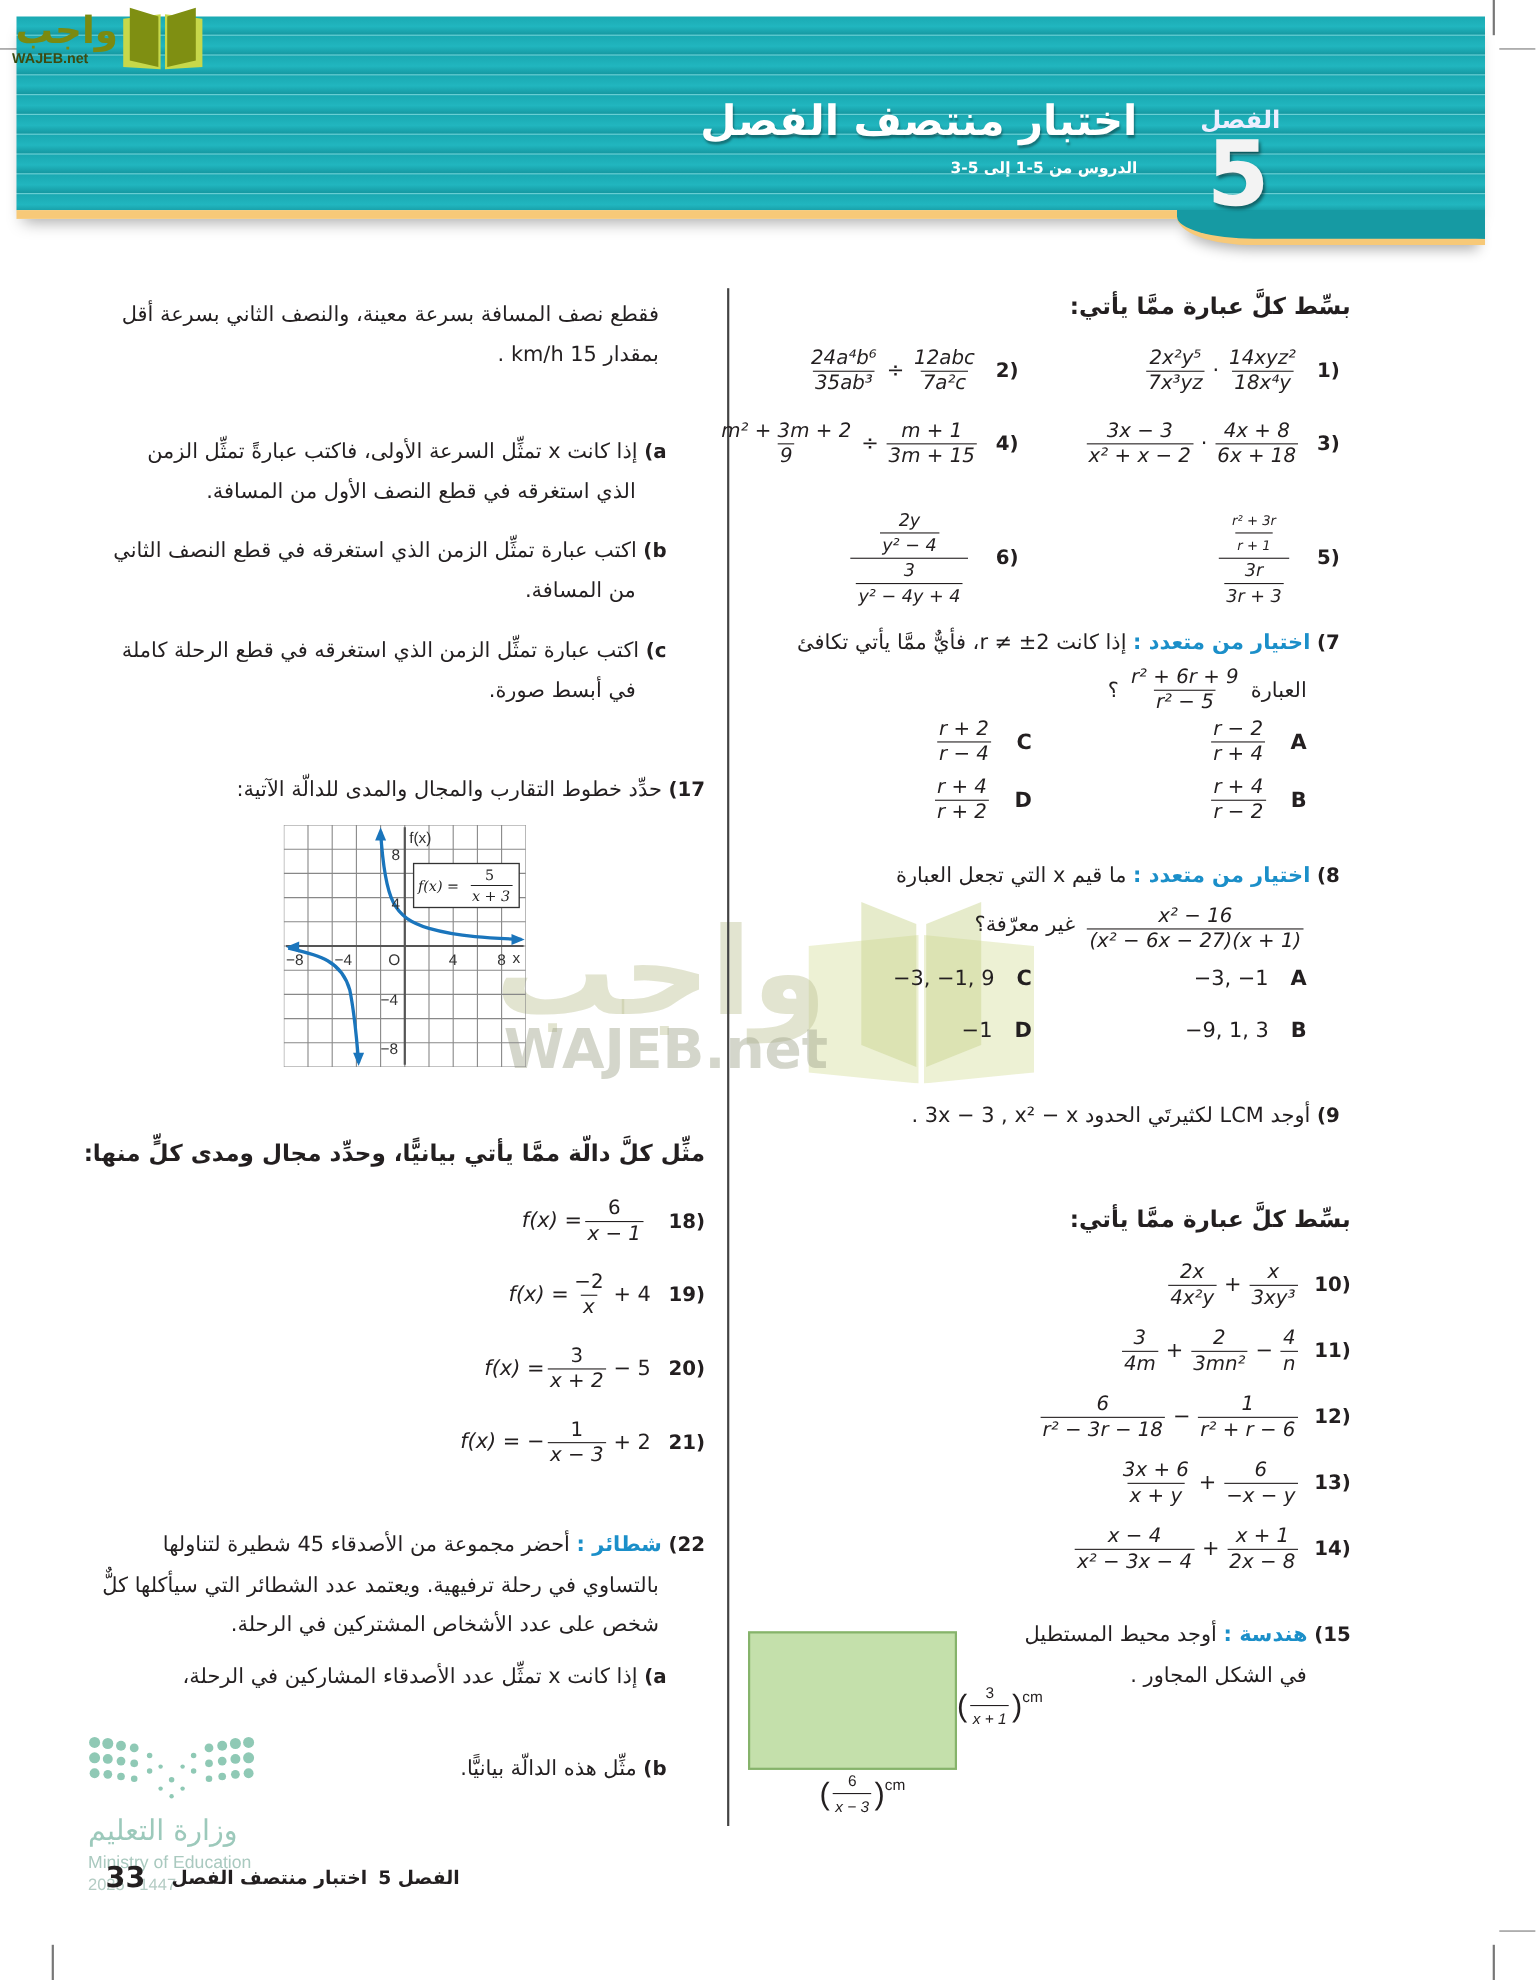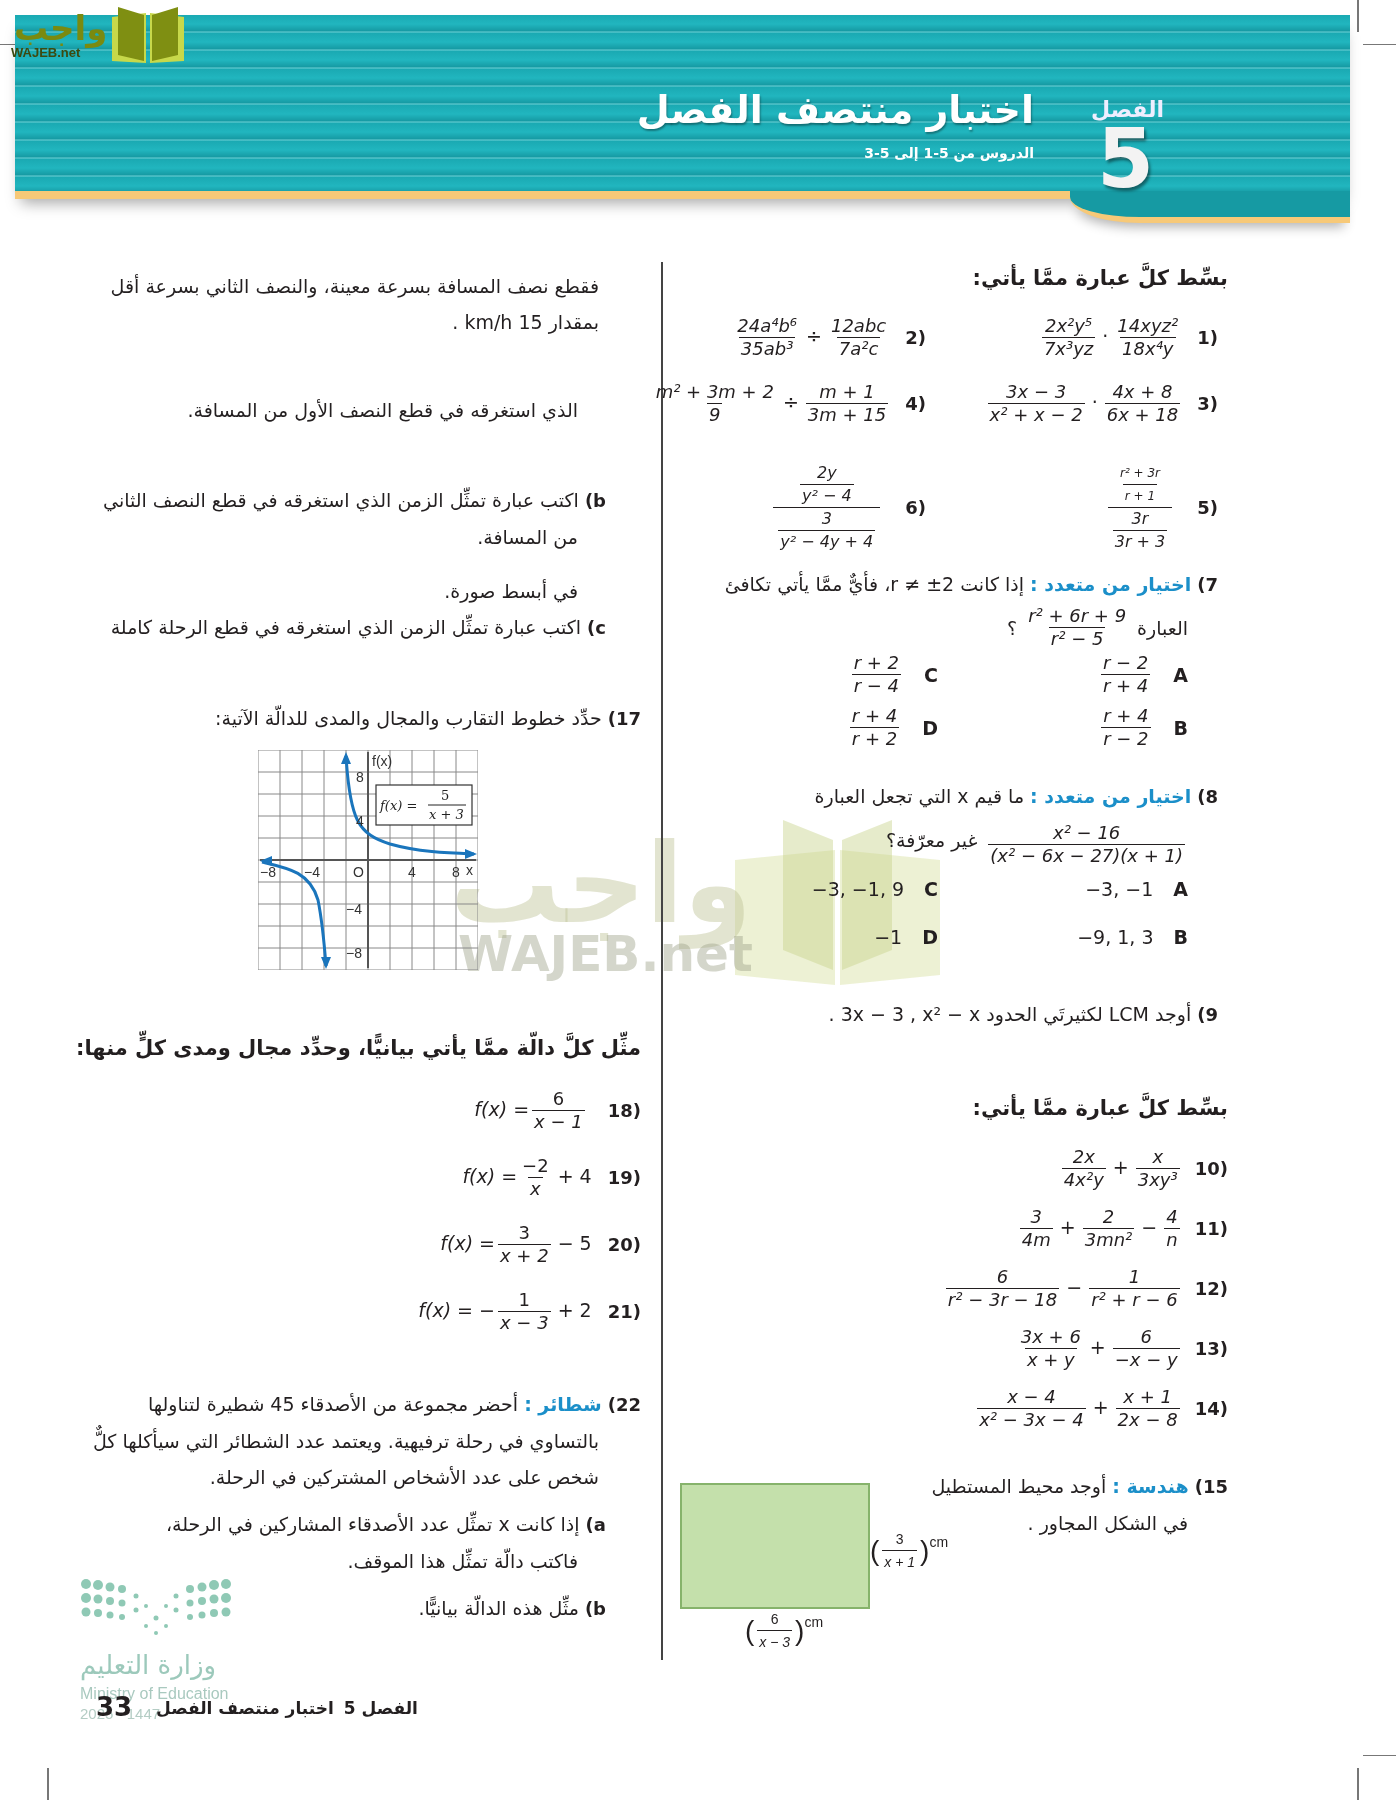--- a/index.html
+++ b/index.html
@@ -324,29 +324,30 @@
     </span>
     <span style="font-size:28px;font-weight:200">)</span>
     <span style="align-self:flex-start;margin-top:6px">cm</span>
 </div>
 
 <div class="abs ar t" style="right:755px;top:268px;width:540px">
   <div style="padding-right:42px">فقطع نصف المسافة بسرعة معينة، والنصف الثاني بسرعة أقل</div>
   <div style="padding-right:42px">بمقدار 15 km/h .</div>
 </div>
 <div class="abs ar t" style="right:790px;top:392px;width:490px">
+  <div><span class="num">a)</span> <span>إذا كانت x تمثِّل السرعة الأولى، فاكتب عبارةً تمثِّل الزمن</span></div>
   <div style="padding-right:28px">الذي استغرقه في قطع النصف الأول من المسافة.</div>
 </div>
 <div class="abs ar t" style="right:790px;top:482px;width:510px">
   <div><span class="num">b)</span> <span>اكتب عبارة تمثِّل الزمن الذي استغرقه في قطع النصف الثاني</span></div>
   <div style="padding-right:28px">من المسافة.</div>
 </div>
 <div class="abs ar t" style="right:790px;top:573px;width:510px">
+  <div><span class="num">c)</span> <span>اكتب عبارة تمثِّل الزمن الذي استغرقه في قطع الرحلة كاملة</span></div>
   <div style="padding-right:28px">في أبسط صورة.</div>
-  <div><span class="num">c)</span> <span>اكتب عبارة تمثِّل الزمن الذي استغرقه في قطع الرحلة كاملة</span></div>
 </div>
 
 <div class="abs ar t" style="right:755px;top:700px">
   <span class="num">17)</span> <span>حدِّد خطوط التقارب والمجال والمدى للدالّة الآتية:</span>
 </div>
 <svg class="graph" viewBox="0 0 220 220">
   <g stroke="#888" stroke-width="1">
     <line x1="0" y1="0" x2="0" y2="220"></line>
       <line x1="22" y1="0" x2="22" y2="220"></line>
       <line x1="44" y1="0" x2="44" y2="220"></line>
@@ -433,21 +434,20 @@
       </span><span class="op">+ 2</span></span>
 </div>
 
 <div class="abs ar t" style="right:755px;top:1386px;width:560px">
   <div><span class="num">22)</span> <span class="kw">شطائر :</span> <span>أحضر مجموعة من الأصدقاء 45 شطيرة لتناولها</span></div>
   <div style="padding-right:42px">بالتساوي في رحلة ترفيهية. ويعتمد عدد الشطائر التي سيأكلها كلٌّ</div>
   <div style="padding-right:42px">شخص على عدد الأشخاص المشتركين في الرحلة.</div>
 </div>
 <div class="abs ar t" style="right:790px;top:1506px;width:480px">
   <div><span class="num">a)</span> <span>إذا كانت x تمثِّل عدد الأصدقاء المشاركين في الرحلة،</span></div>
-  <div style="padding-right:28px">فاكتب دالّة تمثِّل هذا الموقف.</div>
 </div>
 <div class="abs ar t" style="right:790px;top:1590px">
   <span class="num">b)</span> <span>مثِّل هذه الدالّة بيانيًّا.</span>
 </div>
 
 <svg class="abs" style="left:80px;top:1578px" width="170" height="58" viewBox="0 0 170 58">
   <g fill="#8fc9b5">
     <circle cx="6" cy="6" r="5"></circle>
       <circle cx="18" cy="7" r="5"></circle>
       <circle cx="30" cy="9" r="4.5"></circle>

